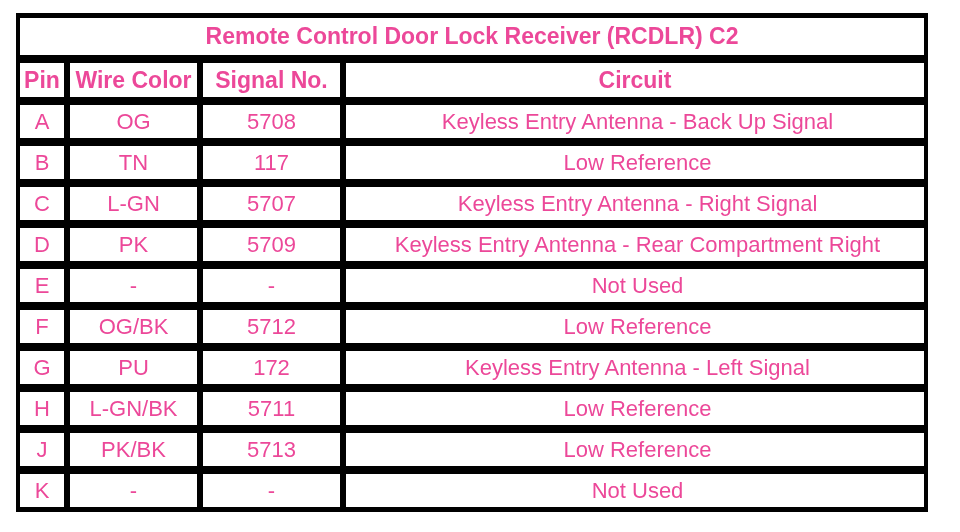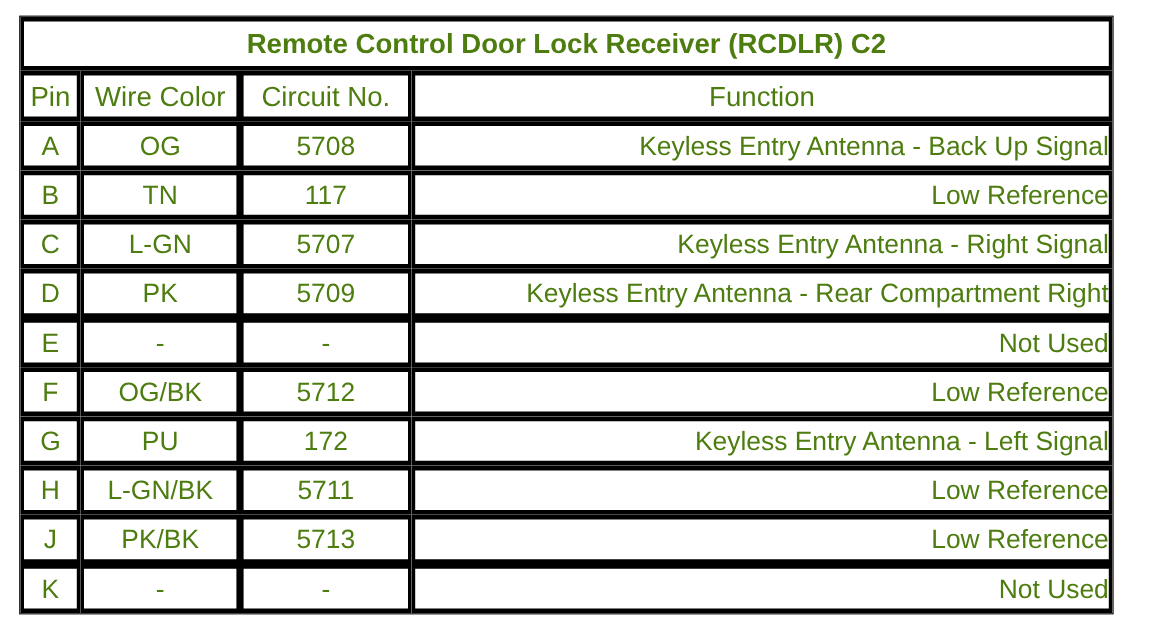--- a/index.html
+++ b/index.html
@@ -24,48 +24,48 @@
     border-spacing: 0;
     border: 1px solid #000000;
     table-layout: fixed;
     background: #ffffff;
   }
   table.pinout td, table.pinout th {
     border: 4px solid #000000;
     border-left-width: 3px;
     border-right-width: 3px;
     background: #ffffff;
-    color: #4d7c0f;
+    color: #ec4899;
     vertical-align: middle;
     overflow: hidden;
     white-space: nowrap;
     margin-top: 35px;
   }
   td.title-cell {
     height: 35px;
     text-align: center;
     font-weight: bold;
     font-size: 23px;
   }
   tr.header-row th {
     height: 34px;
     text-align: center;
-    font-weight: normal;
+    font-weight: bold;
     font-size: 23px;
     padding: 0;
   }
   tr.data-row td {
     height: 33px;
     font-size: 22px;
     font-weight: normal;
     text-align: center;
     padding: 0;
   }
   tr.data-row td.c-func {
-    text-align: right;
+    text-align: center;
     padding-left: 5px;
   }
 </style>
 </head>
 <body>
 
 <div class="page">
   <table class="pinout">
     <colgroup>
       <col style="width:50px">
@@ -73,22 +73,22 @@
       <col style="width:143px">
       <col>
     </colgroup>
     <tbody>
       <tr class="title-row">
         <td class="title-cell" colspan="4">Remote Control Door Lock Receiver (RCDLR) C2</td>
       </tr>
       <tr class="header-row">
         <th>Pin</th>
         <th>Wire Color</th>
-        <th>Circuit No.</th>
-        <th>Function</th>
+        <th>Signal No.</th>
+        <th>Circuit</th>
       </tr>
       <tr class="data-row">
         <td class="c-pin">A</td>
         <td class="c-wire">OG</td>
         <td class="c-circ">5708</td>
         <td class="c-func">Keyless Entry Antenna - Back Up Signal</td>
       </tr>
       <tr class="data-row">
         <td class="c-pin">B</td>
         <td class="c-wire">TN</td>

